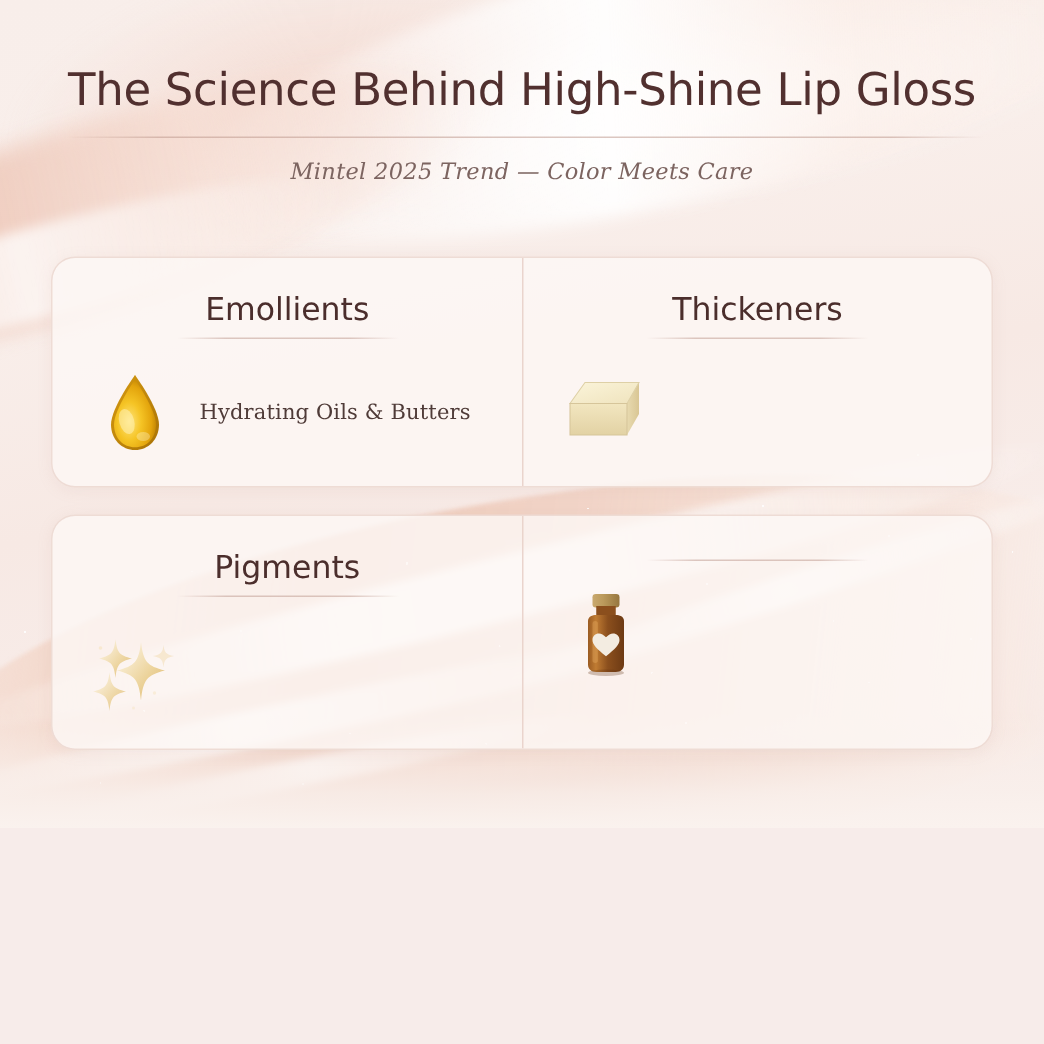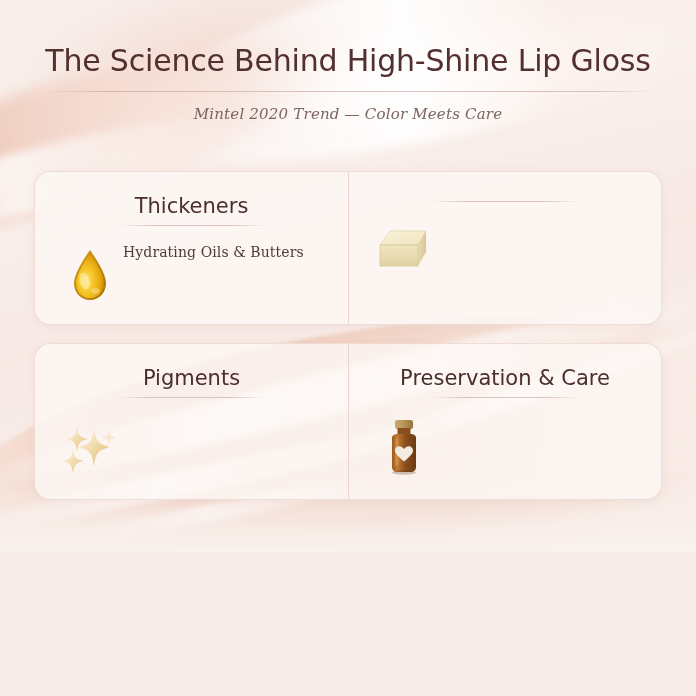--- a/index.html
+++ b/index.html
@@ -268,22 +268,22 @@
   .card-rule {
     margin: 7px auto 0 auto;
     width: 148px;
     height: 1px;
     background: linear-gradient(90deg, rgba(205,175,166,0) 0%, rgba(198,165,155,0.6) 22%, rgba(198,165,155,0.6) 78%, rgba(205,175,166,0) 100%);
   }
 
   .card-body {
     margin-top: 16px;
     display: flex;
-    align-items: flex-start;
-    gap: 2px;
+    align-items: center;
+    gap: 12px;
   }
   .icon-slot {
     flex: 0 0 auto;
     width: 62px;
     height: 66px;
     display: flex;
     align-items: center;
     justify-content: center;
   }
   .card-desc {
@@ -317,29 +317,29 @@
     </div>
     <div class="glitter"></div>
     <div class="bottom-fade"></div>
   </div>
 
   <div id="content">
 
     <div class="header">
       <h1 class="title">The Science Behind High-Shine Lip Gloss</h1>
       <div class="title-rule"></div>
-      <p class="subtitle">Mintel 2020 Trend — Color Meets Care</p>
+      <p class="subtitle">Mintel 2025 Trend — Color Meets Care</p>
     </div>
 
     <div class="grid">
 
       <div class="row row-1">
 
         <div class="card">
-          <div class="card-title">Thickeners</div>
+          <div class="card-title">Emollients</div>
           <div class="card-rule"></div>
           <div class="card-body">
             <div class="icon-slot">
               <svg width="40" height="54" viewBox="0 0 40 54" aria-hidden="true">
                 <defs>
                   <radialGradient id="dropG" cx="36%" cy="62%" r="68%">
                     <stop offset="0%" stop-color="#ffe47a"></stop>
                     <stop offset="42%" stop-color="#f5c425"></stop>
                     <stop offset="78%" stop-color="#e3a40c"></stop>
                     <stop offset="100%" stop-color="#bd8103"></stop>
@@ -353,20 +353,21 @@
                 <path d="M20 5 C20 5 34 25 34 35 C34 44 28 50.2 20 50.2 C12 50.2 6 44 6 35 C6 25 20 5 20 5 Z" fill="url(#dropG)"></path>
                 <ellipse cx="14.5" cy="33" rx="5" ry="8.5" fill="#fff3b8" opacity="0.55" transform="rotate(-16 14.5 33)"></ellipse>
                 <ellipse cx="25.5" cy="43" rx="4.5" ry="3" fill="#fff6cf" opacity="0.35"></ellipse>
               </svg>
             </div>
             <div class="card-desc">Hydrating Oils &amp; Butters</div>
           </div>
         </div>
 
         <div class="card">
+          <div class="card-title">Thickeners</div>
           <div class="card-rule"></div>
           <div class="card-body">
             <div class="icon-slot">
               <svg width="58" height="52" viewBox="0 0 58 52" aria-hidden="true">
                 <defs>
                   <linearGradient id="butTop" x1="0" y1="0" x2="1" y2="1">
                     <stop offset="0%" stop-color="#fbf4da"></stop>
                     <stop offset="100%" stop-color="#efe3bd"></stop>
                   </linearGradient>
                   <linearGradient id="butFront" x1="0" y1="0" x2="0" y2="1">
@@ -425,21 +426,20 @@
 
                 <circle cx="8" cy="14" r="1.2" fill="#f6e6c4" opacity="0.7"></circle>
                 <circle cx="44" cy="44" r="1.1" fill="#f6e6c4" opacity="0.55"></circle>
                 <circle cx="30" cy="54" r="1" fill="#f6e6c4" opacity="0.5"></circle>
               </svg>
             </div>
           </div>
         </div>
 
         <div class="card">
-          <div class="card-title">Preservation &amp; Care</div>
           <div class="card-rule"></div>
           <div class="card-body">
             <div class="icon-slot">
               <svg width="40" height="60" viewBox="0 0 40 60" aria-hidden="true">
                 <defs>
                   <linearGradient id="glass" x1="0" y1="0" x2="1" y2="0">
                     <stop offset="0%" stop-color="#9a5b22"></stop>
                     <stop offset="22%" stop-color="#c07c33"></stop>
                     <stop offset="55%" stop-color="#8b4f1d"></stop>
                     <stop offset="100%" stop-color="#6d3a14"></stop>

